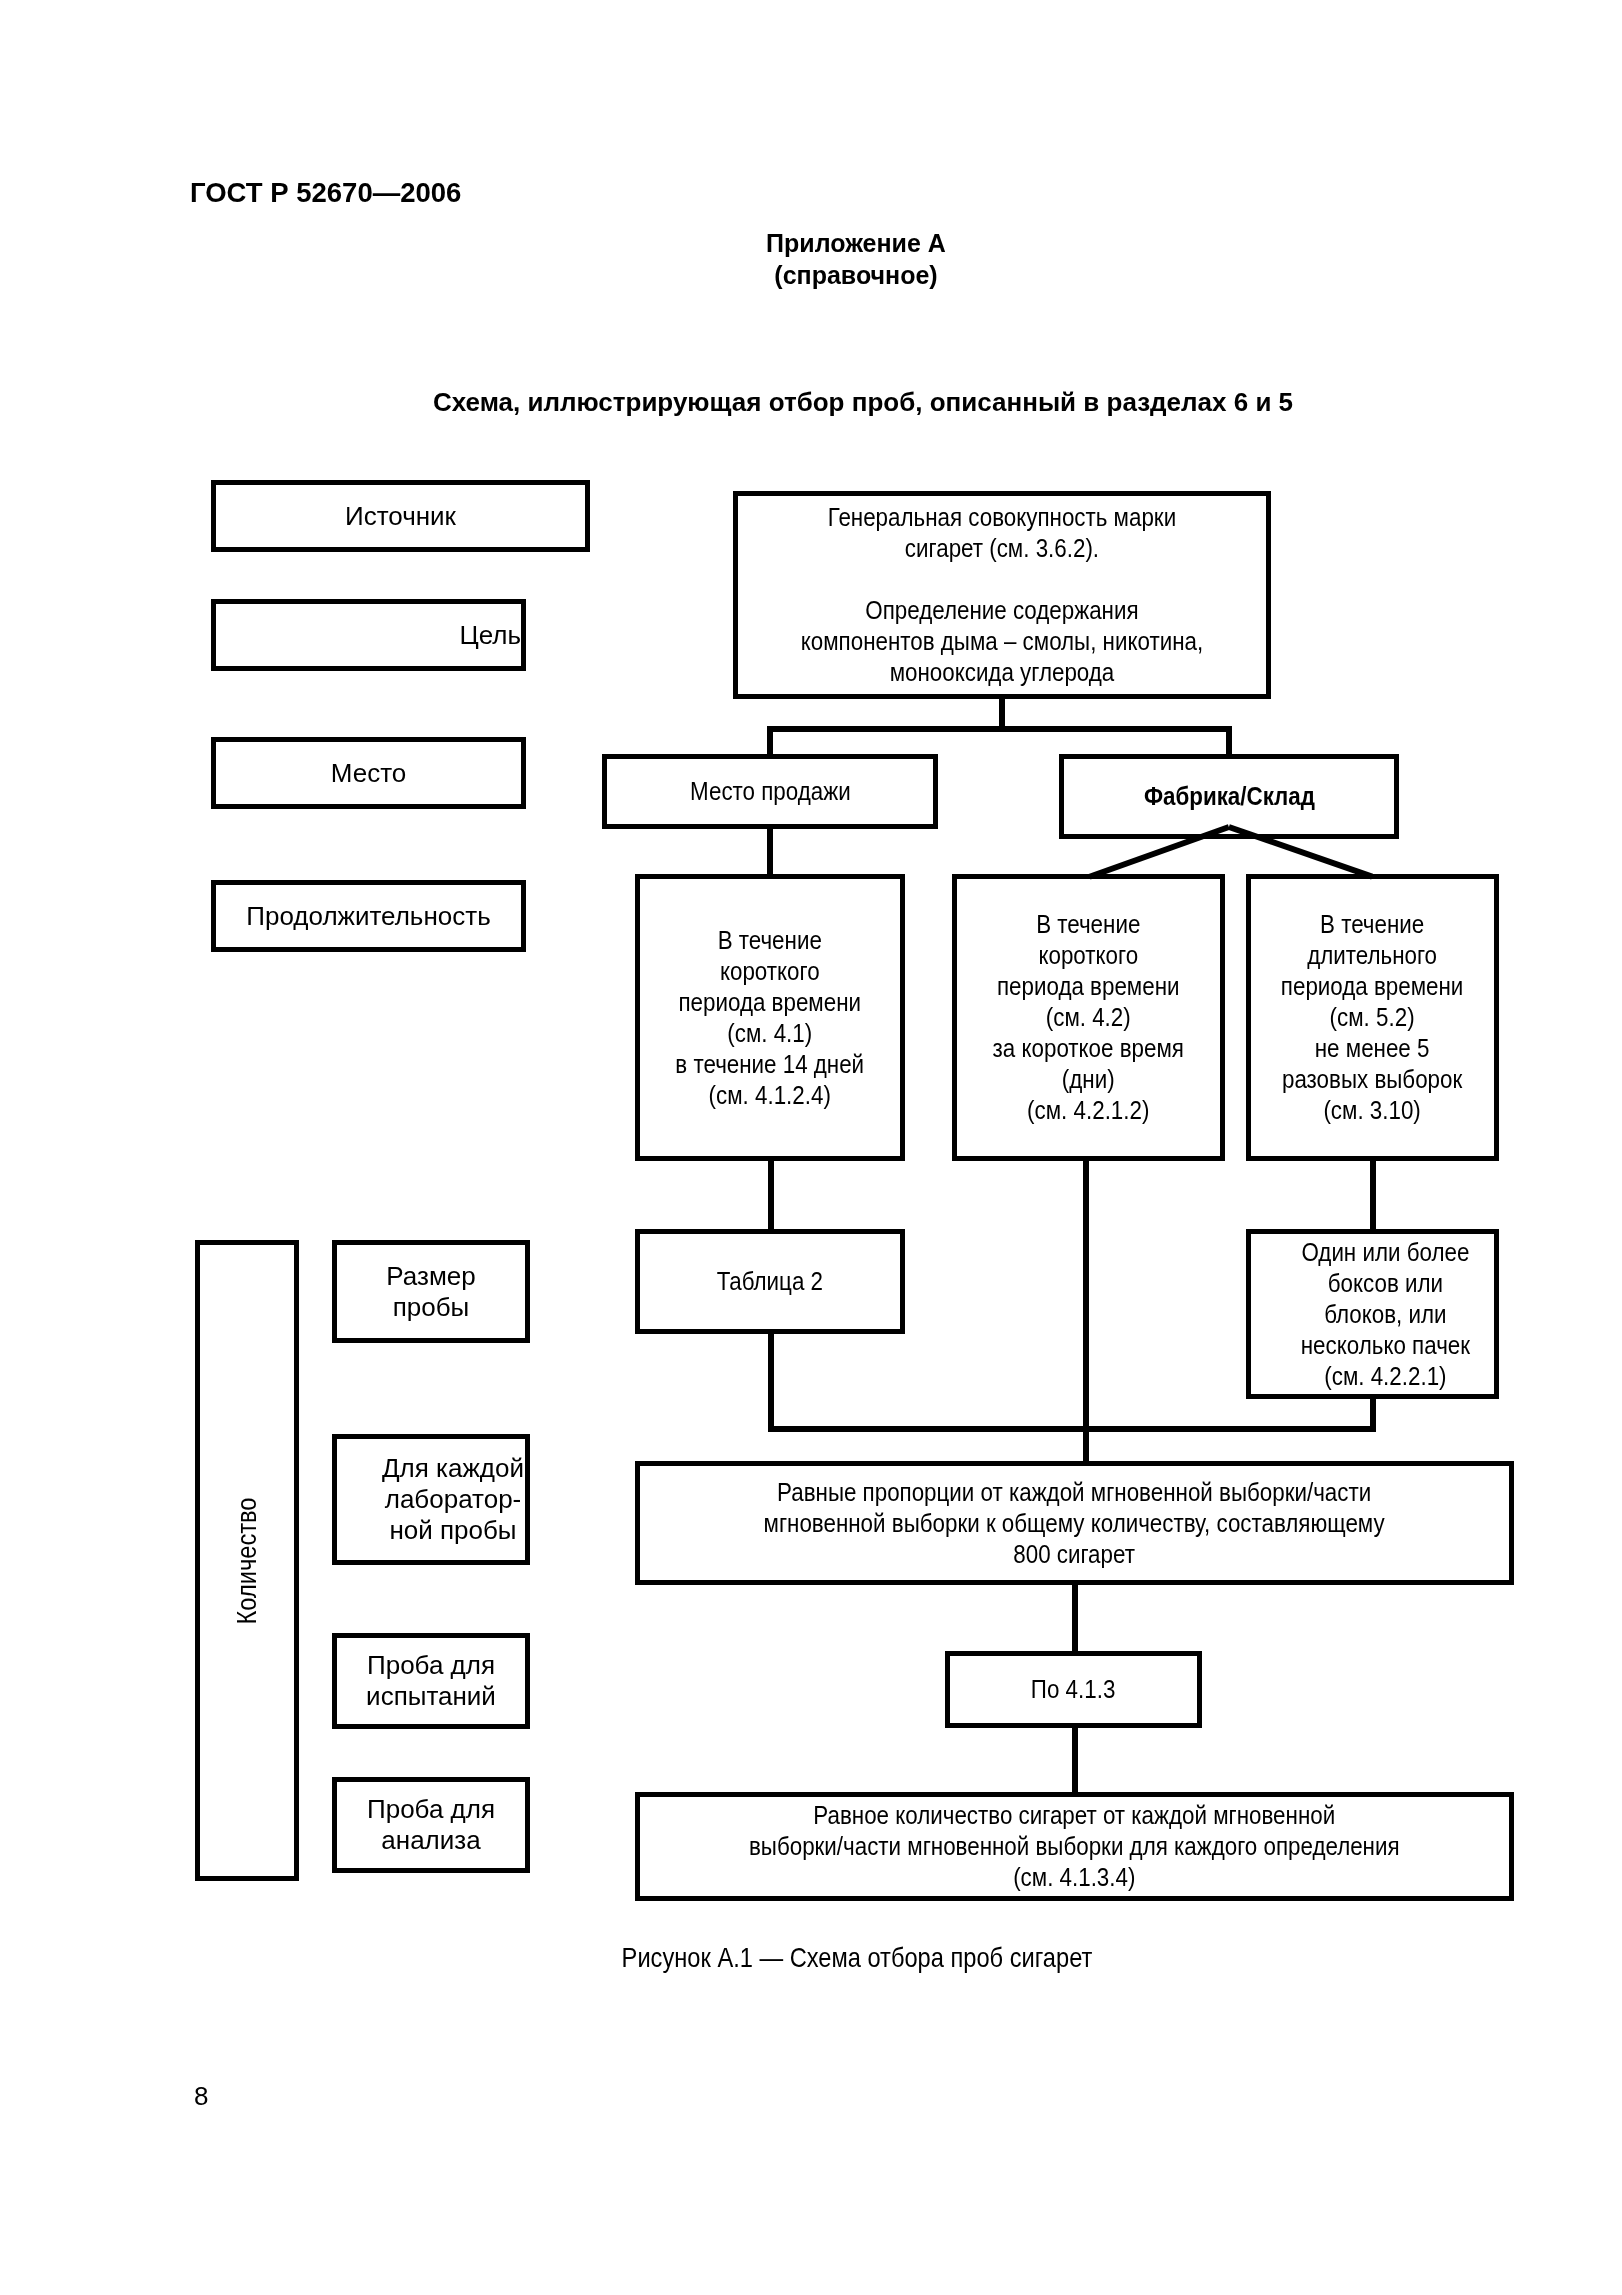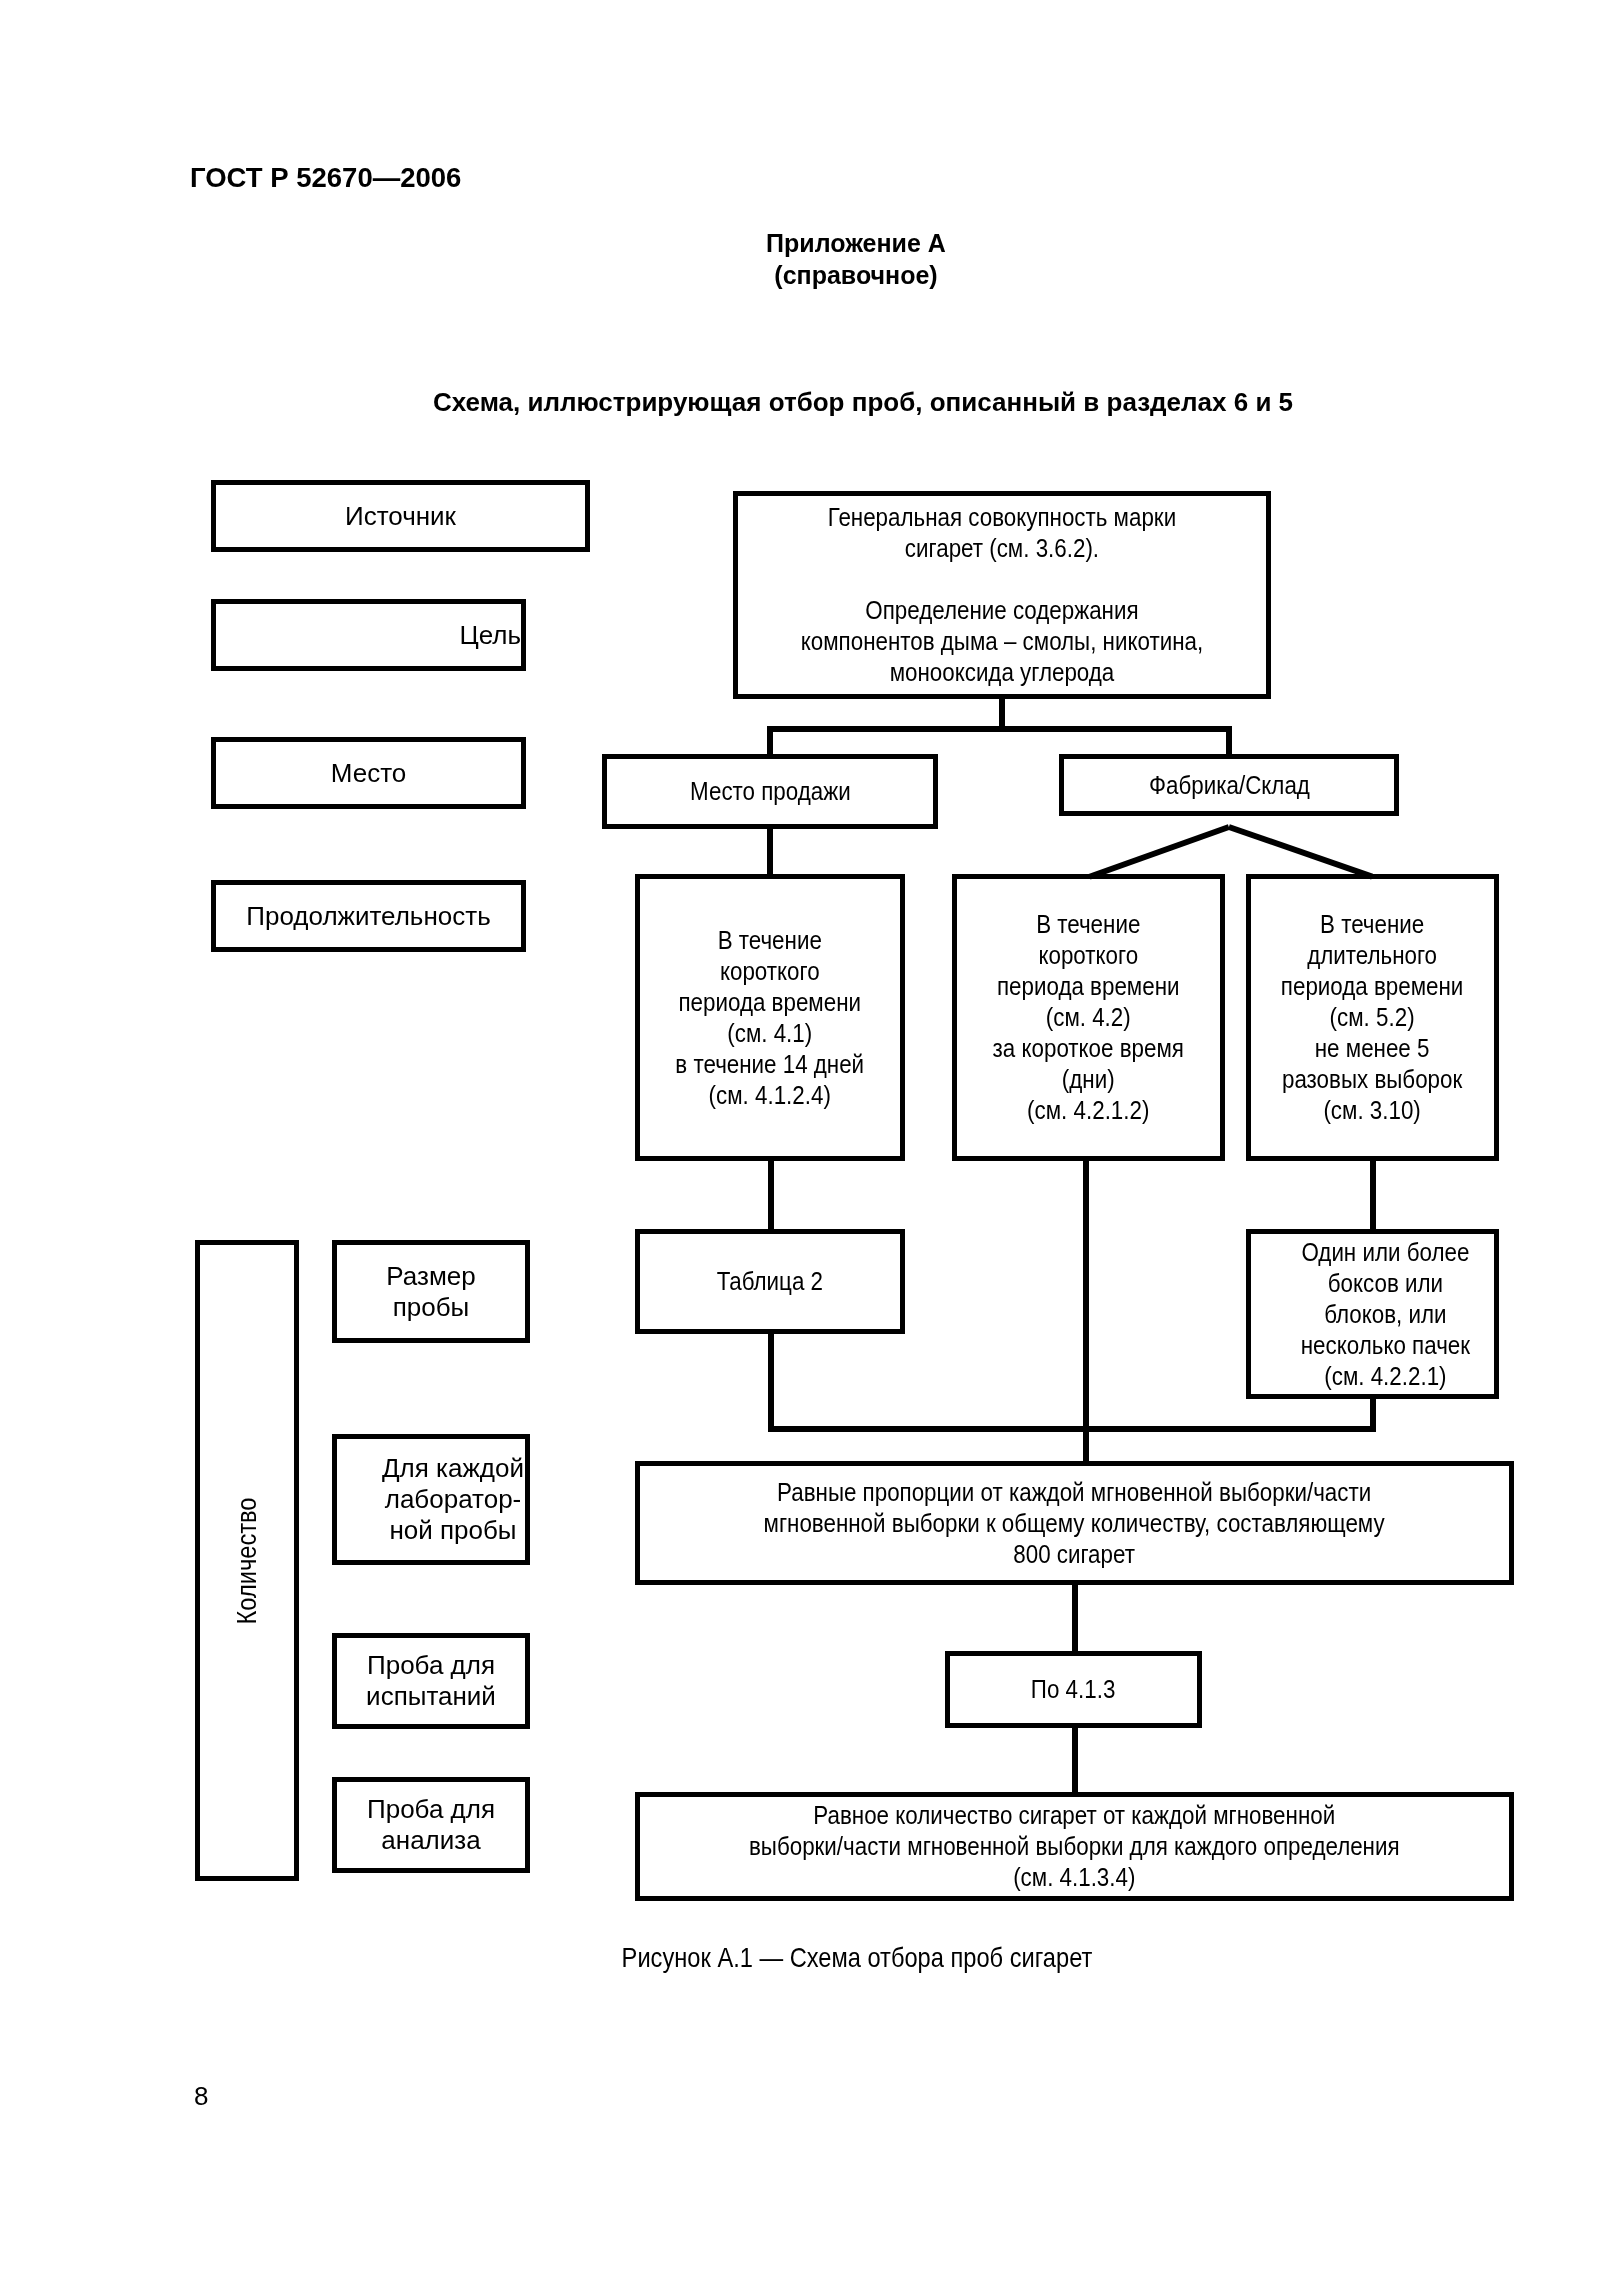--- a/index.html
+++ b/index.html
@@ -40,21 +40,21 @@
     font-size:27.5px;
     transform:rotate(-90deg) scaleX(0.86);
   }
   svg.overlay{position:absolute;left:0;top:0;pointer-events:none;}
 </style>
 </head>
 <body>
 
 <div class="page">
 
-  <div class="abs txt bold" style="left:190px;top:162px;font-size:27.5px;">ГОСТ Р 52670—2006</div>
+  <div class="abs txt bold" style="left:190px;top:177px;font-size:27.5px;">ГОСТ Р 52670—2006</div>
 
   <div class="abs txt bold center" style="left:398px;top:229px;width:916px;font-size:25px;">Приложение А</div>
   <div class="abs txt bold center" style="left:398px;top:261px;width:916px;font-size:25px;">(справочное)</div>
 
   <div class="abs txt bold center" style="left:372px;top:387px;width:982px;font-size:26px;">Схема, иллюстрирующая отбор проб, описанный в разделах 6 и 5</div>
 
   <div class="box" style="left:211px;top:480px;width:379px;height:72px;">
     <div class="t">Источник</div>
   </div>
   <div class="box" style="left:211px;top:599px;width:315px;height:72px;justify-content:flex-end;">
@@ -93,21 +93,21 @@
 сигарет (см. 3.6.2).
 
 Определение содержания
 компонентов дыма – смолы, никотина,
 монооксида углерода</div>
   </div>
 
   <div class="box" style="left:602px;top:754px;width:336px;height:75px;">
     <div class="t cond">Место продажи</div>
   </div>
-  <div class="box" style="left:1059px;top:754px;width:340px;height:62px;">
+  <div class="box" style="left:1059px;top:754px;width:340px;height:85px;font-weight:bold;">
     <div class="t cond">Фабрика/Склад</div>
   </div>
 
   <div class="box" style="left:635px;top:874px;width:270px;height:287px;">
     <div class="t cond">В течение
 короткого
 периода времени
 (см. 4.1)
 в течение 14 дней
 (см. 4.1.2.4)</div>

